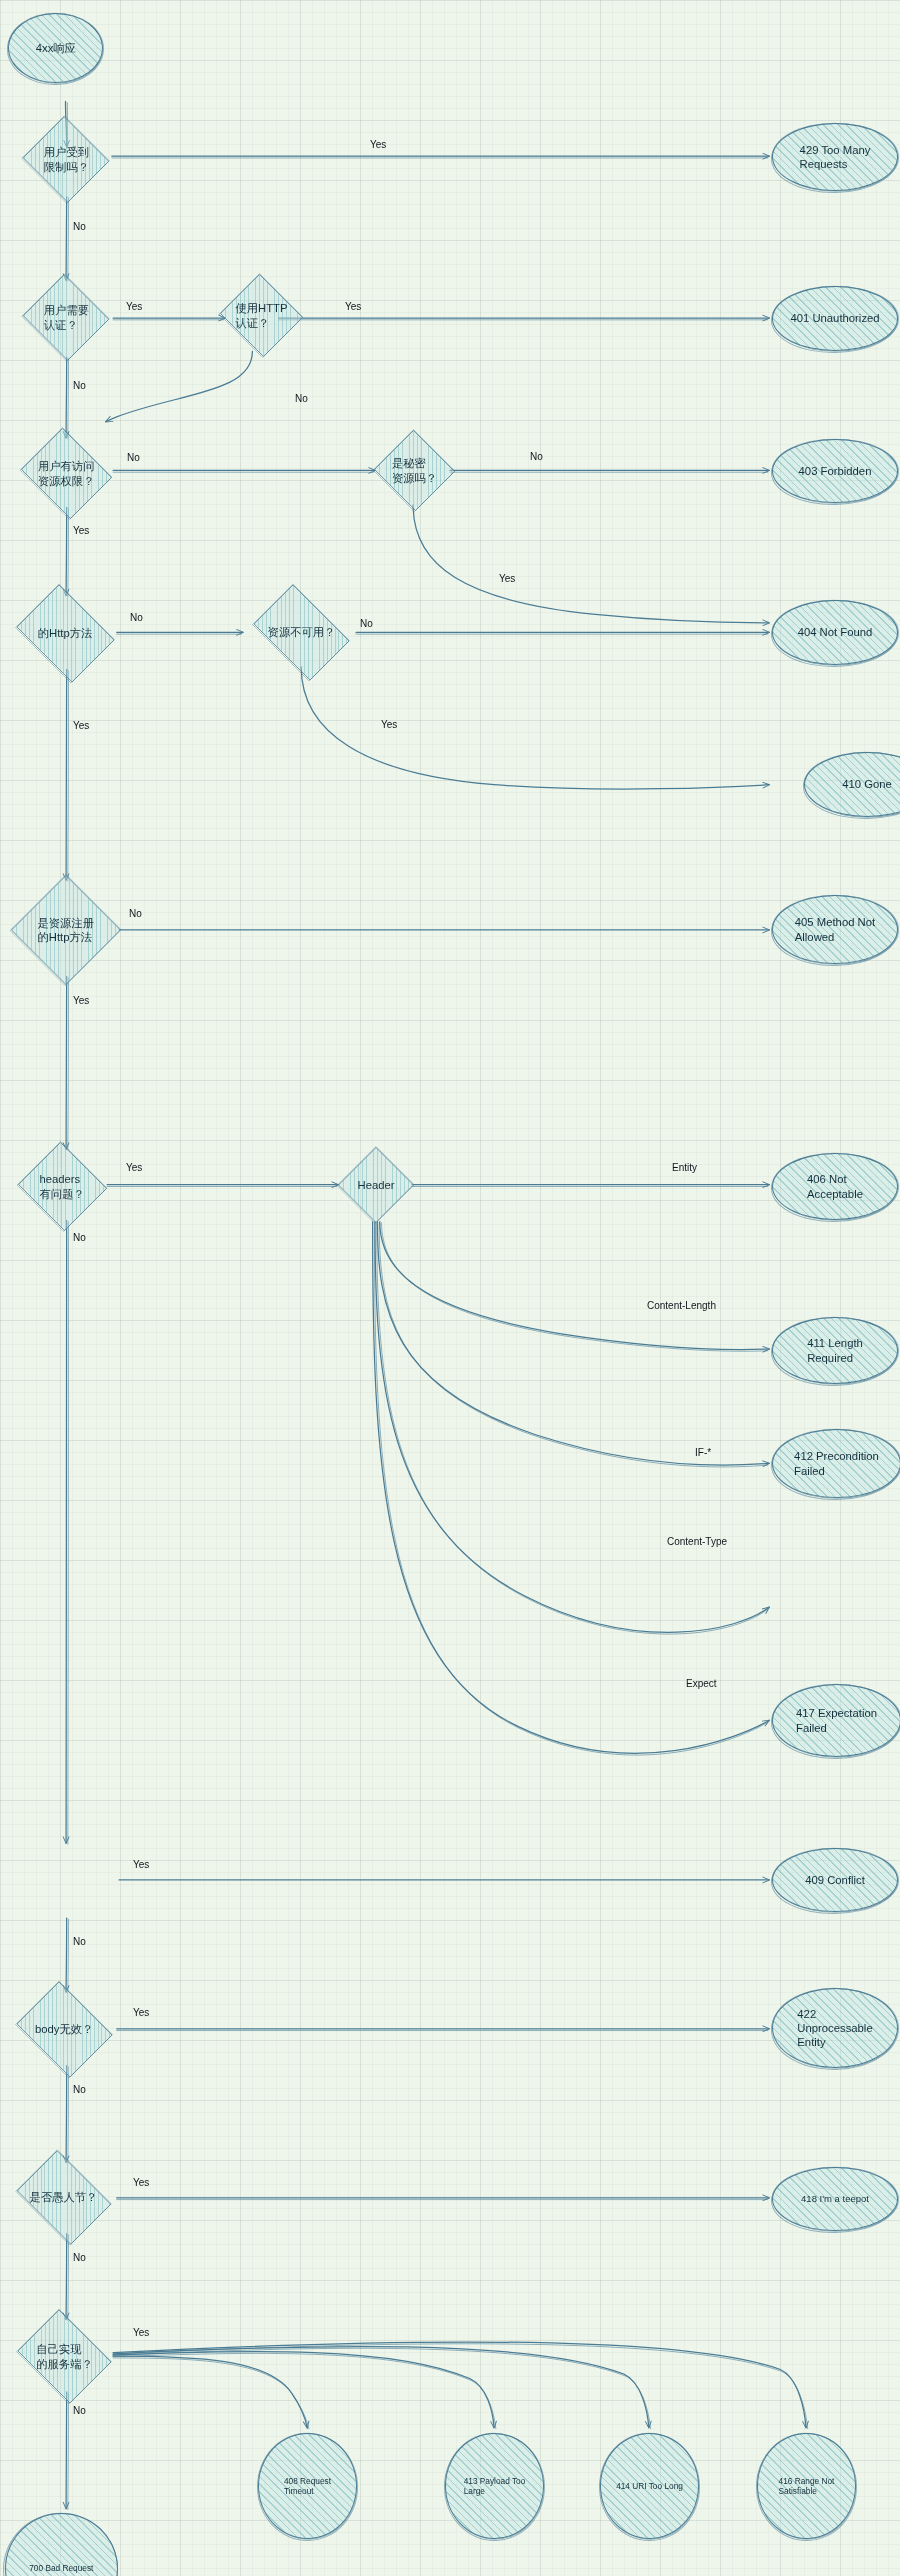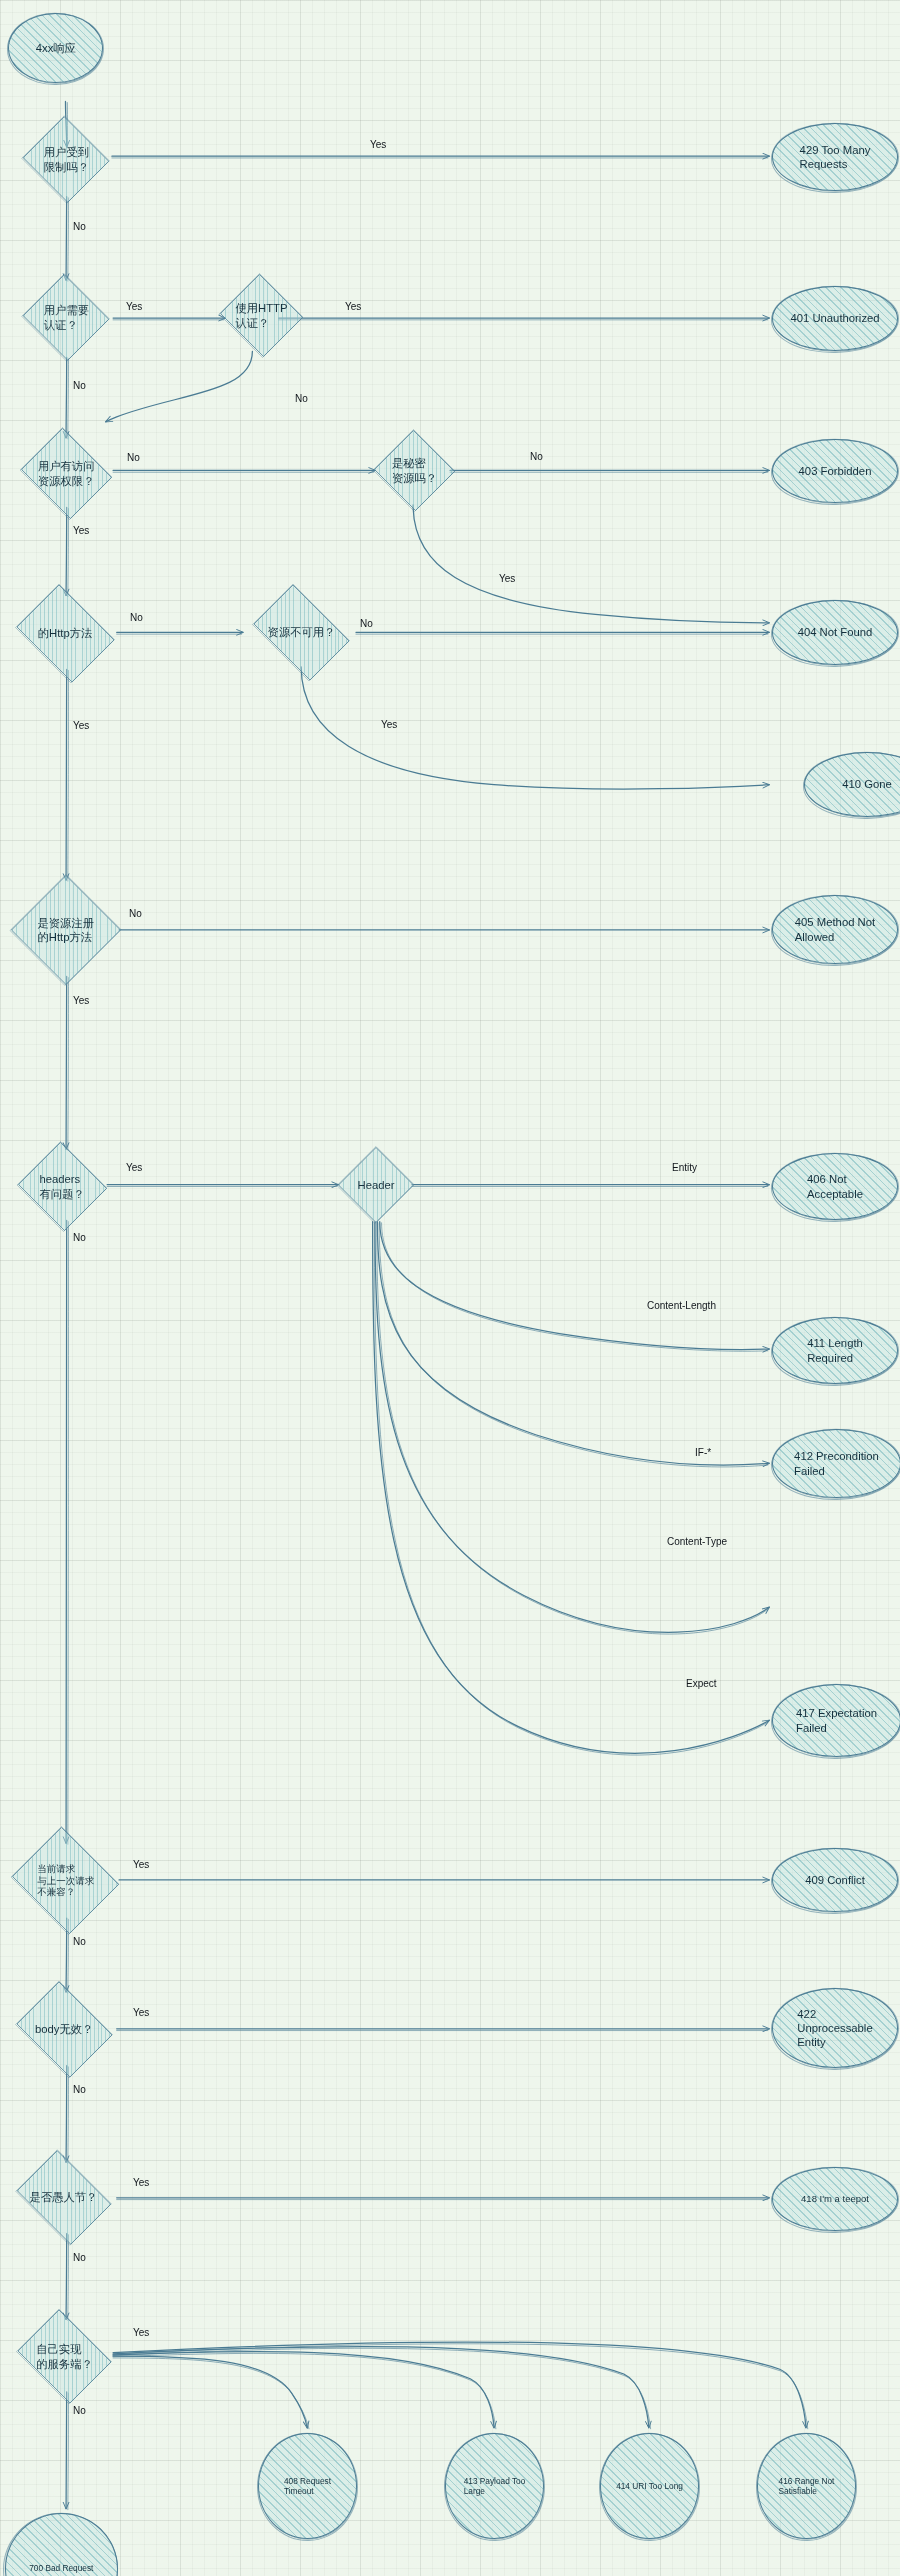--- a/index.html
+++ b/index.html
@@ -318,24 +318,20 @@
     <span>412 Precondition<br>Failed</span>
   </div>
 
   <div class="edge-label" style="left:667px; top:1536px;">Content-Type</div>
 
   <div class="edge-label" style="left:686px; top:1678px;">Expect</div>
   <div class="node ellipse" style="left:772px; top:1684px; width:129px; height:73px;">
     <span>417 Expectation<br>Failed</span>
   </div>
 
-  <div class="node diamond" style="left:8.3px; top:1831px; width:115px; height:99px;">
-    <div class="dshape"></div>
-    <span class="sm">当前请求<br>与上一次请求<br>不兼容？</span>
-  </div>
   <div class="edge-label" style="left:133px; top:1859px;">Yes</div>
   <div class="edge-label" style="left:73px; top:1936px;">No</div>
   <div class="node ellipse" style="left:772px; top:1848px; width:126px; height:64px;">
     <span>409 Conflict</span>
   </div>
 
   <div class="node diamond" style="left:10.7px; top:1987px; width:107px; height:85px;">
     <div class="dshape"></div>
     <span>body无效？</span>
   </div>

